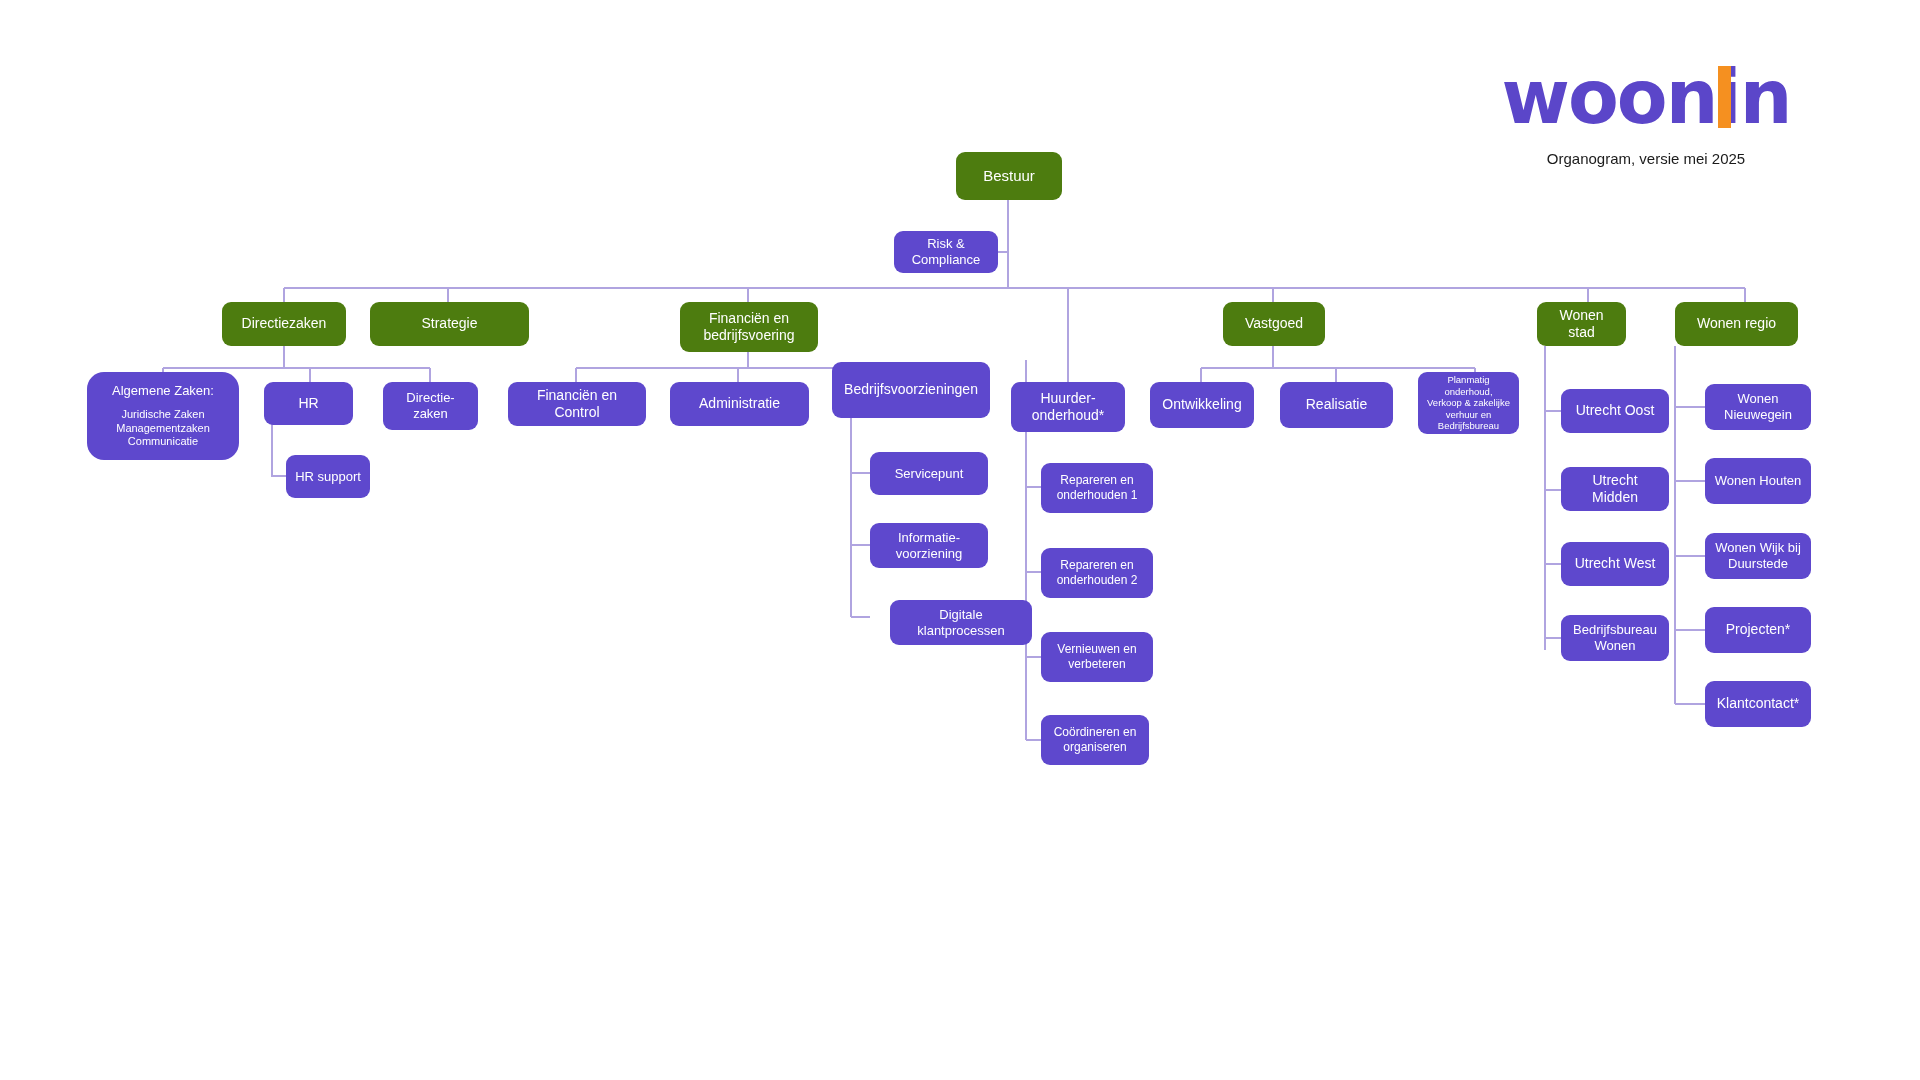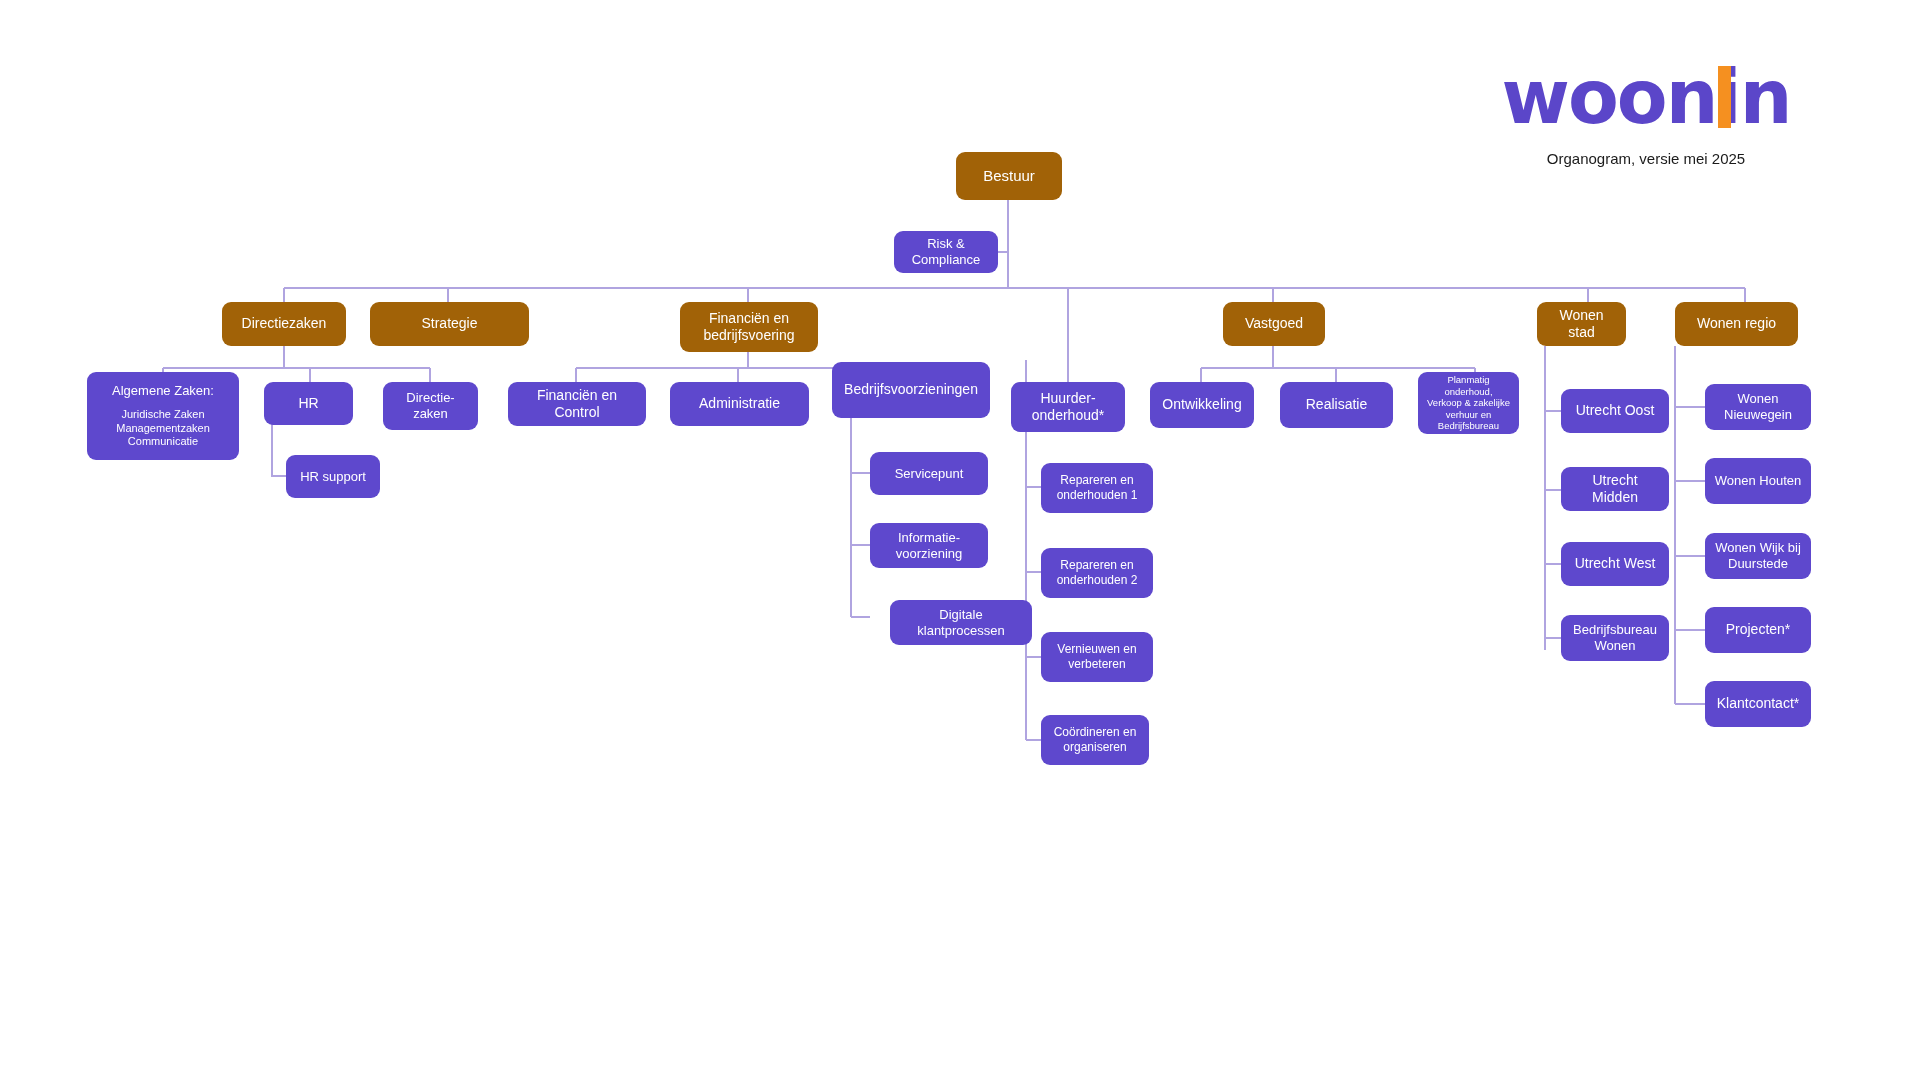--- a/index.html
+++ b/index.html
@@ -73,21 +73,21 @@
     display: flex;
     align-items: center;
     justify-content: center;
     text-align: center;
     color: #ffffff;
     border-radius: 9px;
     padding: 4px 8px;
     line-height: 1.22;
     white-space: pre-line;
   }
-  .node.teal   { background: #a16207; }
+  .node.teal   { background: #4d7c0f; }
   .node.purple { background: #5e48cd; }
 
   .node .label        { display: block; }
   .node .sublabel     { display: block; font-size: 11px; font-weight: normal; margin-top: 9px; }
 
   .fs-15 { font-size: 15px; }
   .fs-14 { font-size: 14px; }
   .fs-13 { font-size: 13px; }
   .fs-12 { font-size: 12px; }
   .fs-9  { font-size: 9.5px; }
@@ -195,32 +195,32 @@
   </div>
 
   <div class="node teal fs-14" style="left:1537px; top:302px; width:89px; height:44px;">
     <span class="label">Wonen stad</span>
   </div>
 
   <div class="node teal fs-14" style="left:1675px; top:302px; width:123px; height:44px;">
     <span class="label">Wonen regio</span>
   </div>
 
-  <div class="node purple" style="left:87px; top:372px; width:152px; height:88px; flex-direction:column;">
+  <div class="node purple" style="left:87px; top:372px; width:152px; height:88px; flex-direction:column;border-radius:17px;">
     <span class="label fs-13">Algemene Zaken:</span>
     <span class="sublabel">Juridische Zaken
 Managementzaken
 Communicatie</span>
   </div>
 
   <div class="node purple fs-14" style="left:264px; top:382px; width:89px; height:43px;">
     <span class="label">HR</span>
   </div>
 
-  <div class="node purple fs-13" style="left:286px; top:455px; width:94px; height:43px;text-align:right;">
+  <div class="node purple fs-13" style="left:286px; top:455px; width:84px; height:43px;text-align:right;">
     <span class="label">HR support</span>
   </div>
 
   <div class="node purple fs-13" style="left:383px; top:382px; width:95px; height:48px;">
     <span class="label">Directie-
 zaken</span>
   </div>
 
   <div class="node purple fs-14" style="left:508px; top:382px; width:138px; height:44px;">
     <span class="label">Financiën en Control</span>

